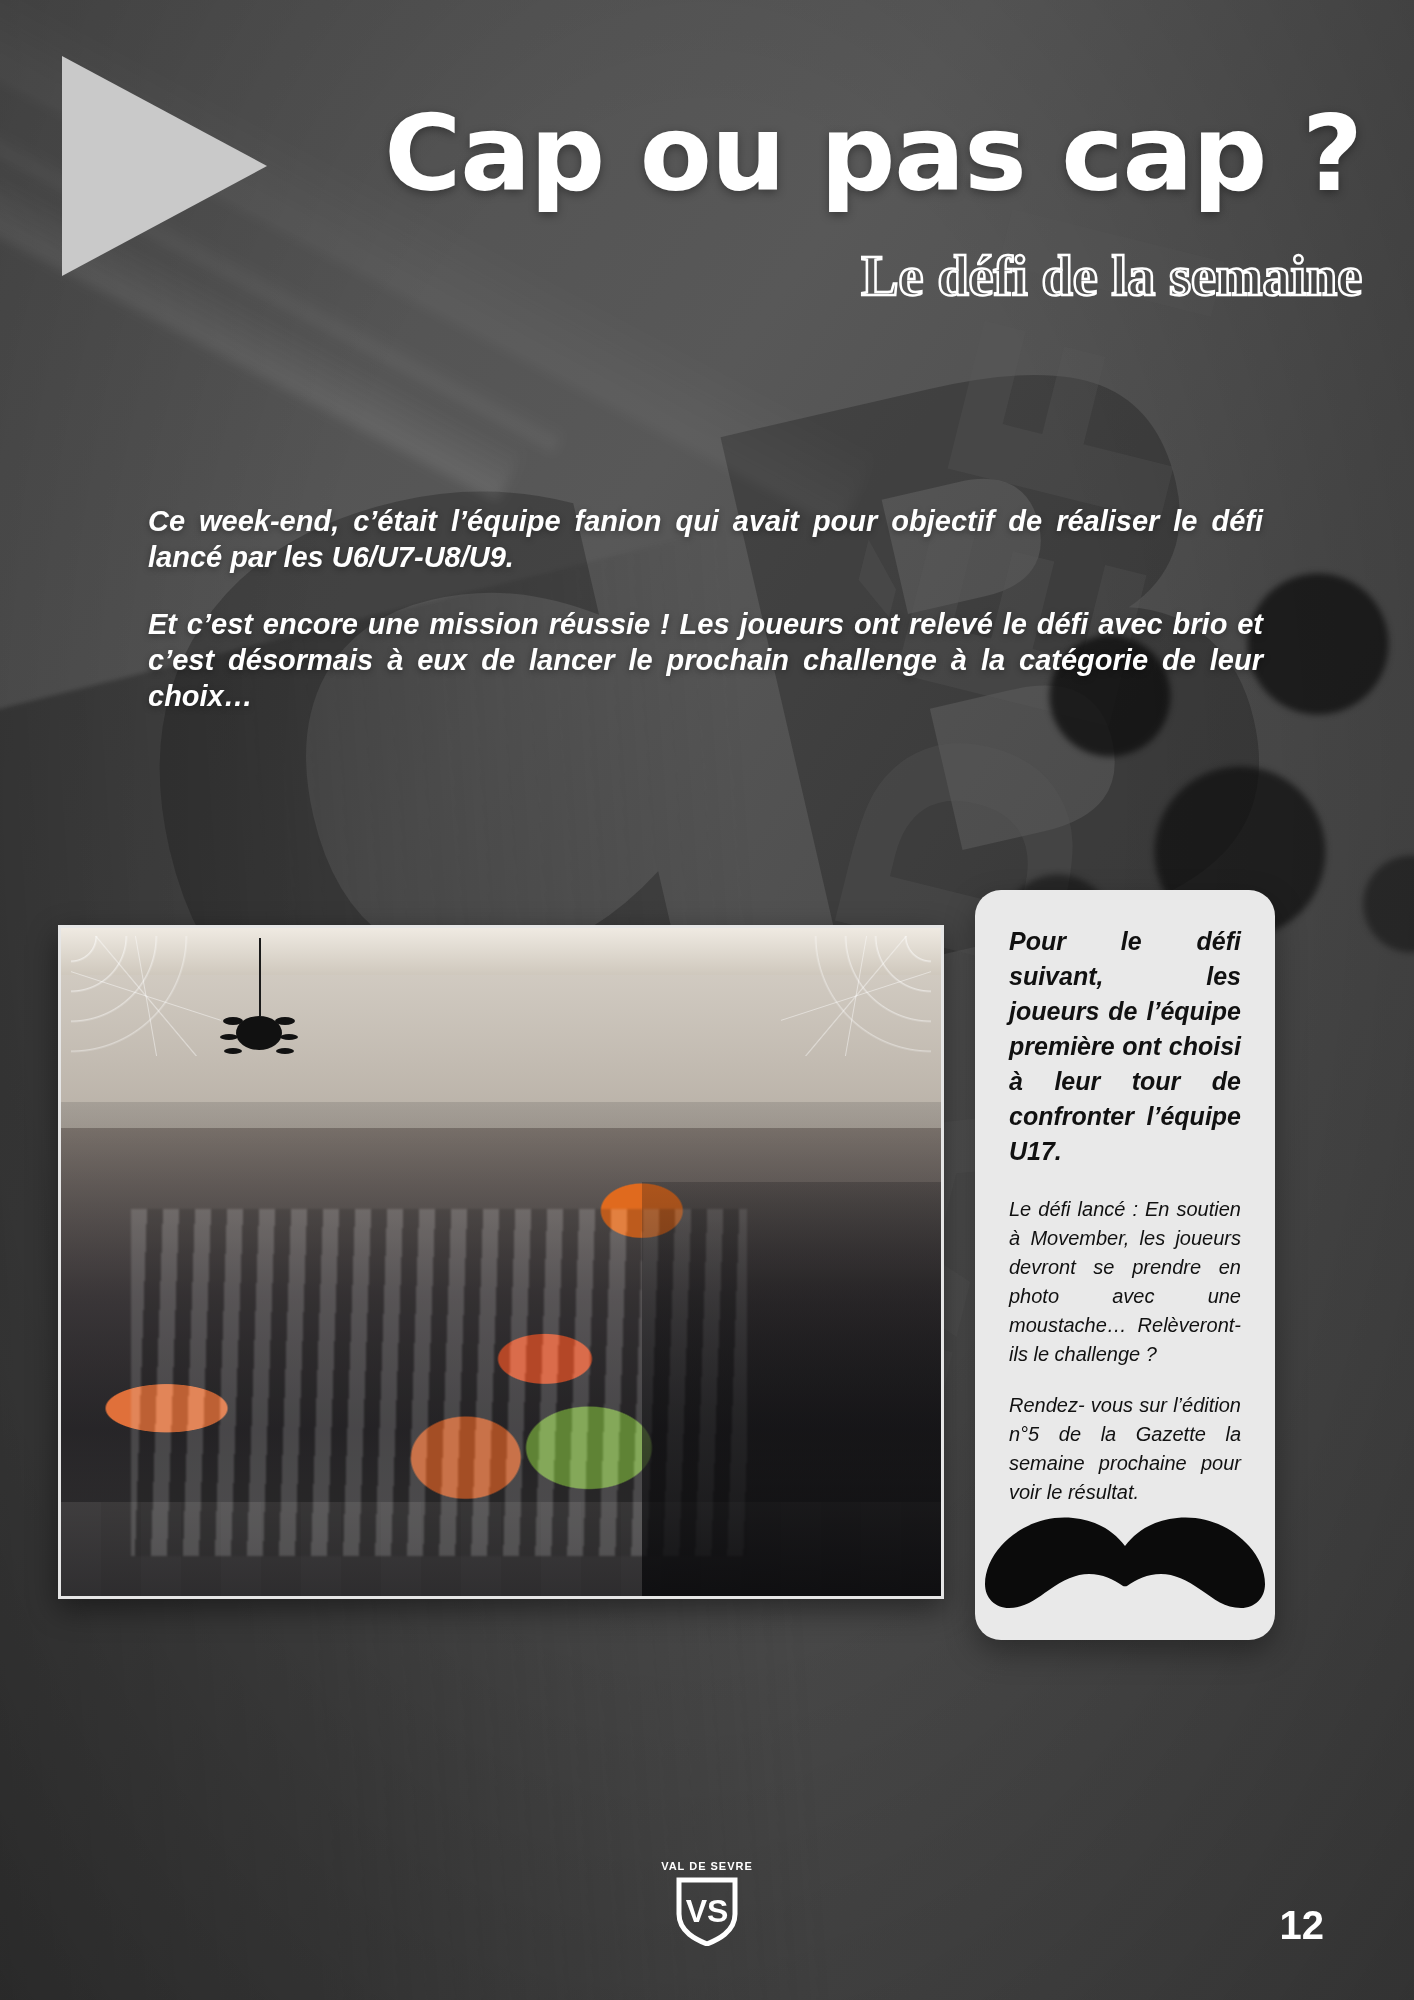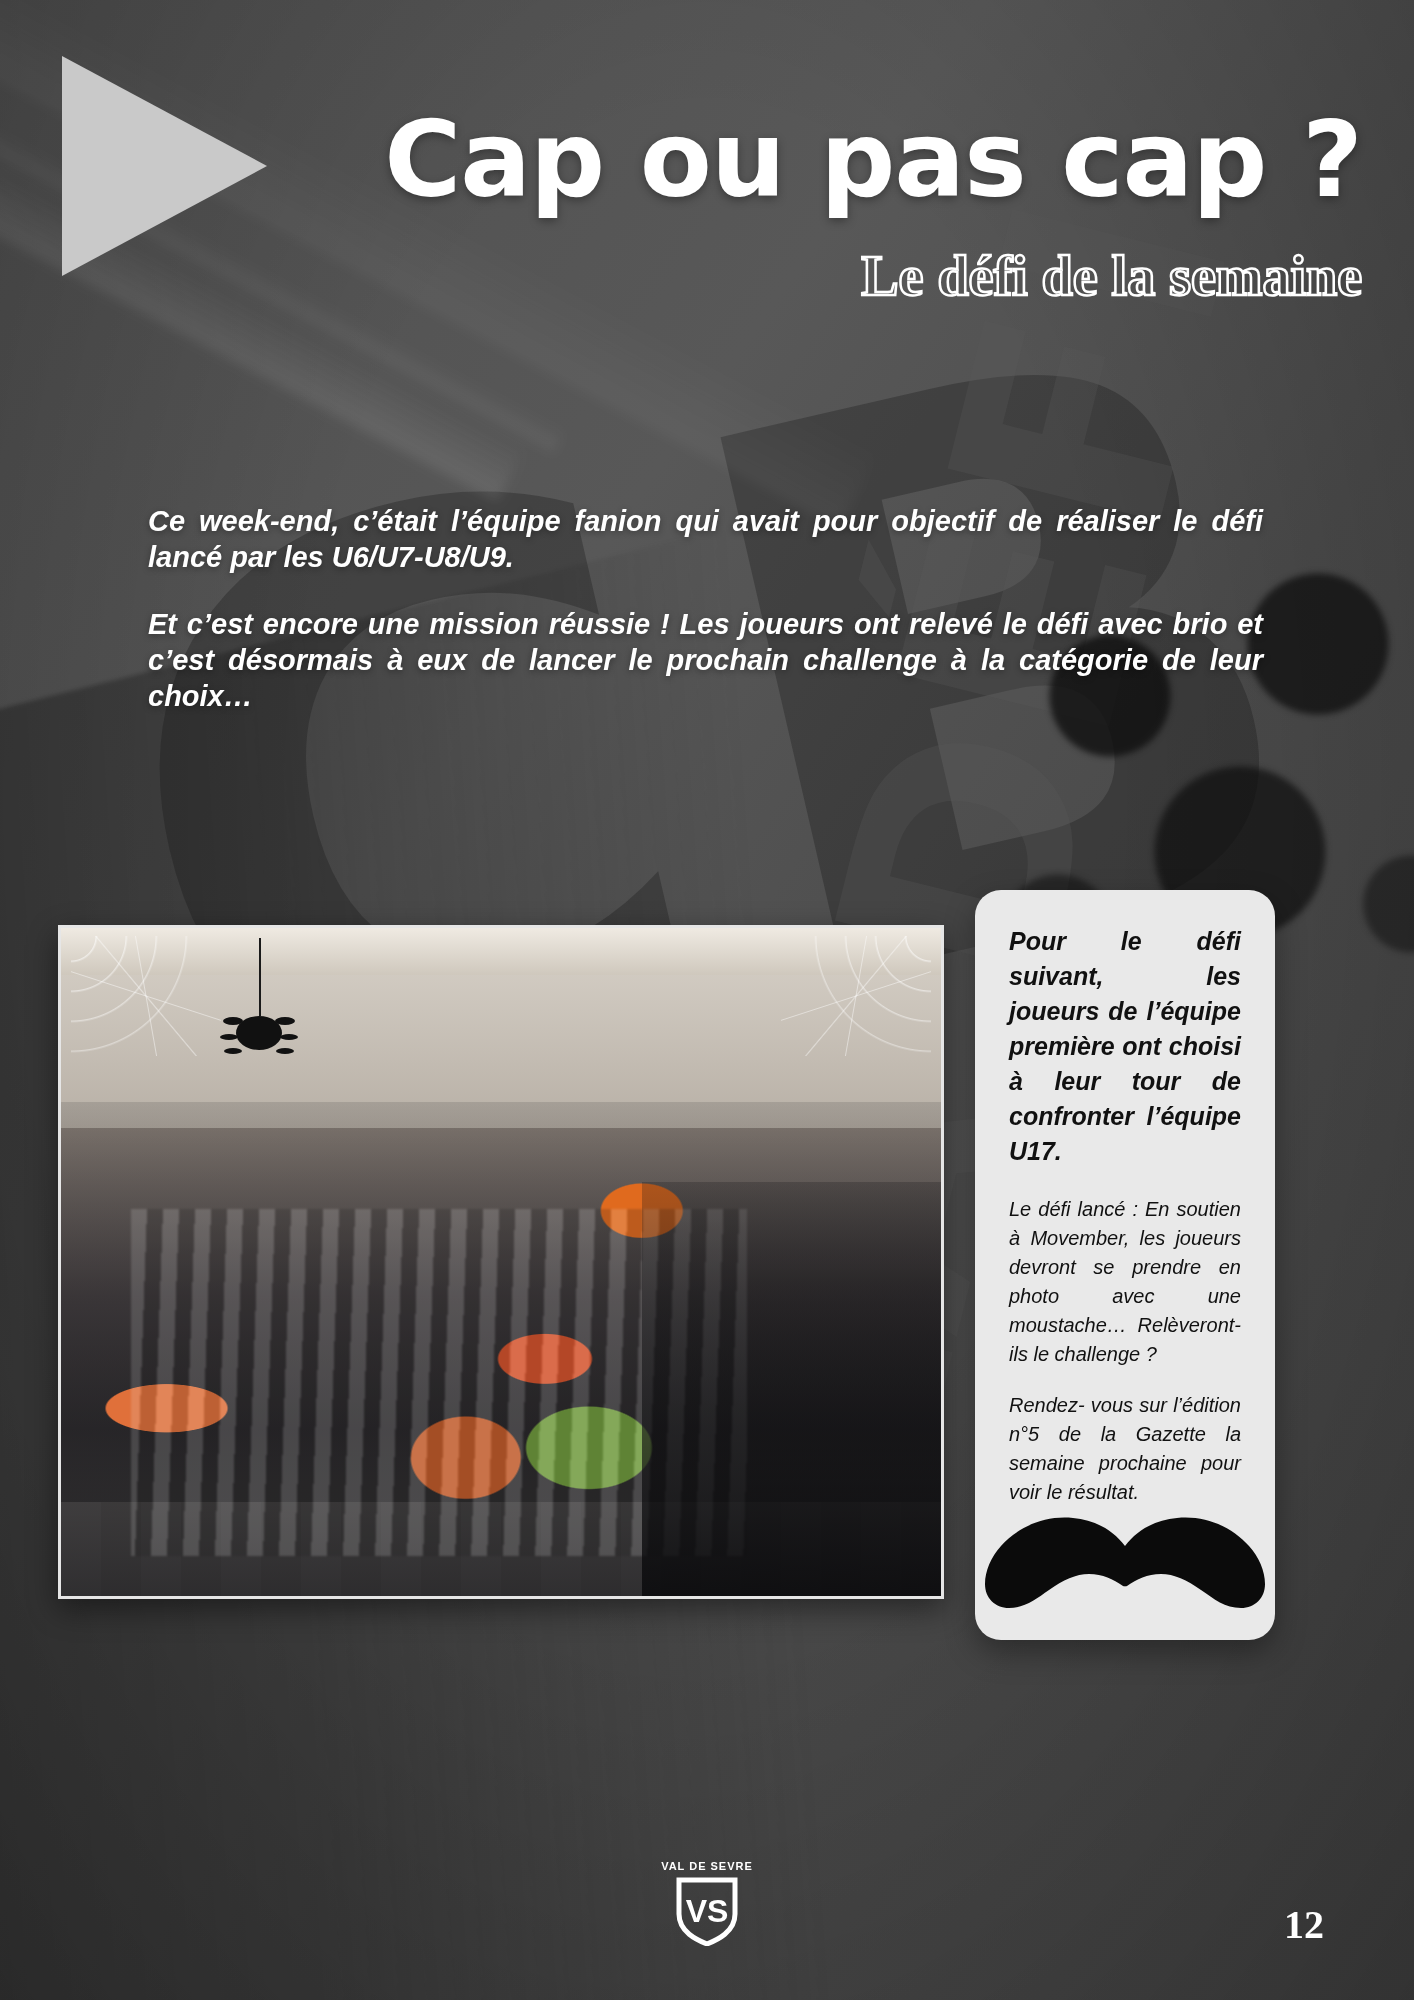--- a/index.html
+++ b/index.html
@@ -107,21 +107,21 @@
     top: 16px;
     width: 0;
     height: 0;
     border-top: 110px solid transparent;
     border-bottom: 110px solid transparent;
     border-left: 205px solid #c9c9c9;
   }
   .title-main {
     position: absolute;
     right: 52px;
-    top: 68px;
+    top: 62px;
     font-family: "DejaVu Sans", sans-serif;
     font-weight: 900;
     font-size: 105px;
     line-height: 1;
     color: #ffffff;
     letter-spacing: -1px;
     text-shadow: 0 3px 10px rgba(0,0,0,.35);
     white-space: nowrap;
   }
   .title-sub {
@@ -291,21 +291,21 @@
     letter-spacing: 1px;
     font-weight: bold;
     margin-bottom: 4px;
     font-family: "Liberation Sans", sans-serif;
   }
   .page-number {
     position: absolute;
     right: 90px;
     bottom: 52px;
     color: #fff;
-    font-family: Liberation Serif, serif;
+    font-family: Liberation Sans, sans-serif;
     font-size: 40px;
     font-weight: bold;
   }
 </style>
 </head>
 <body>
 
 <div class="page-bg">
   <div class="bg-band"></div>
   <div class="bg-watermark">CB</div>

